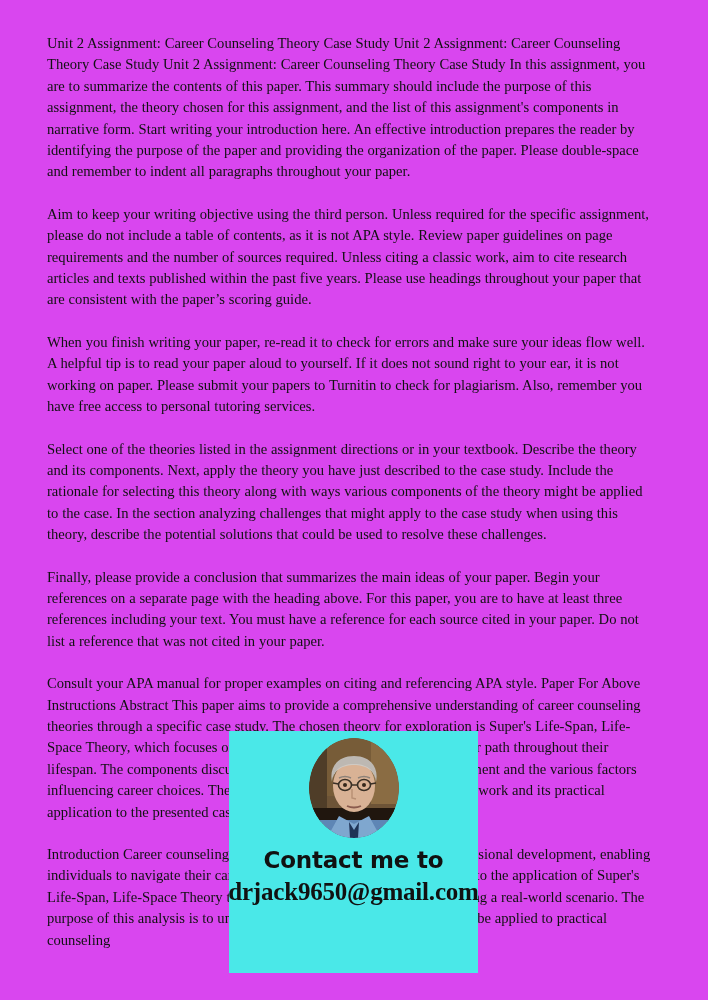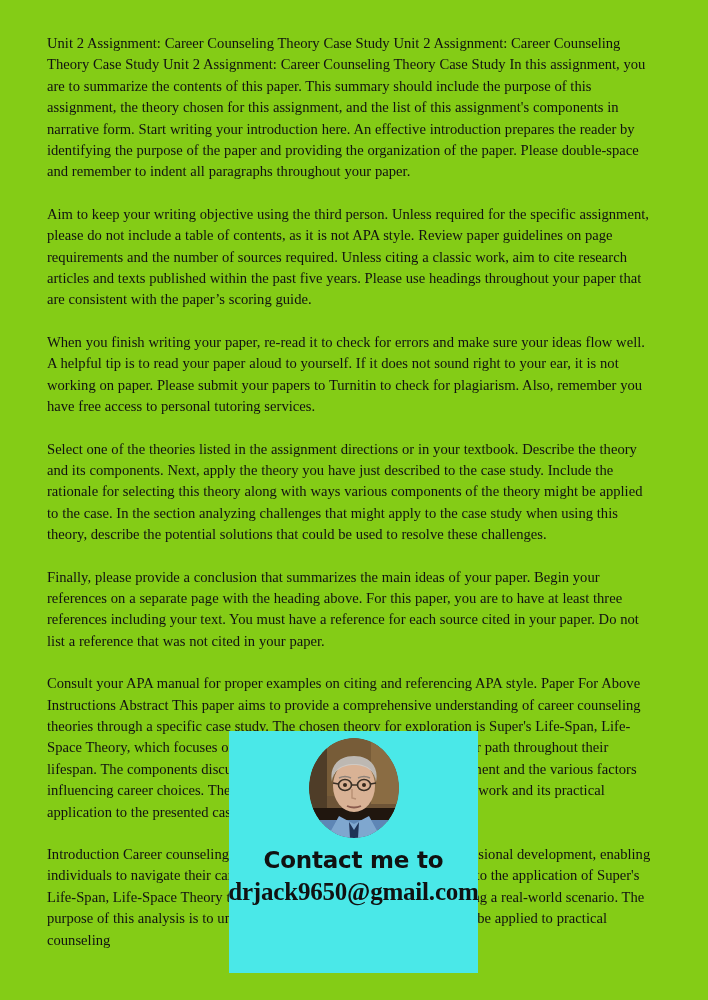--- a/index.html
+++ b/index.html
@@ -14,21 +14,21 @@
     overflow: hidden;
     font-family: "Liberation Serif", "DejaVu Serif", serif;
   }
 
   #page {
     position: absolute;
     left: 0;
     top: 0;
     width: 708px;
     height: 1000px;
-    background: #84cc16;
+    background: #d946ef;
   }
 
   #doc-body {
     position: absolute;
     left: 47px;
     top: 33px;
     width: 608px;
   }
 
   .para {

